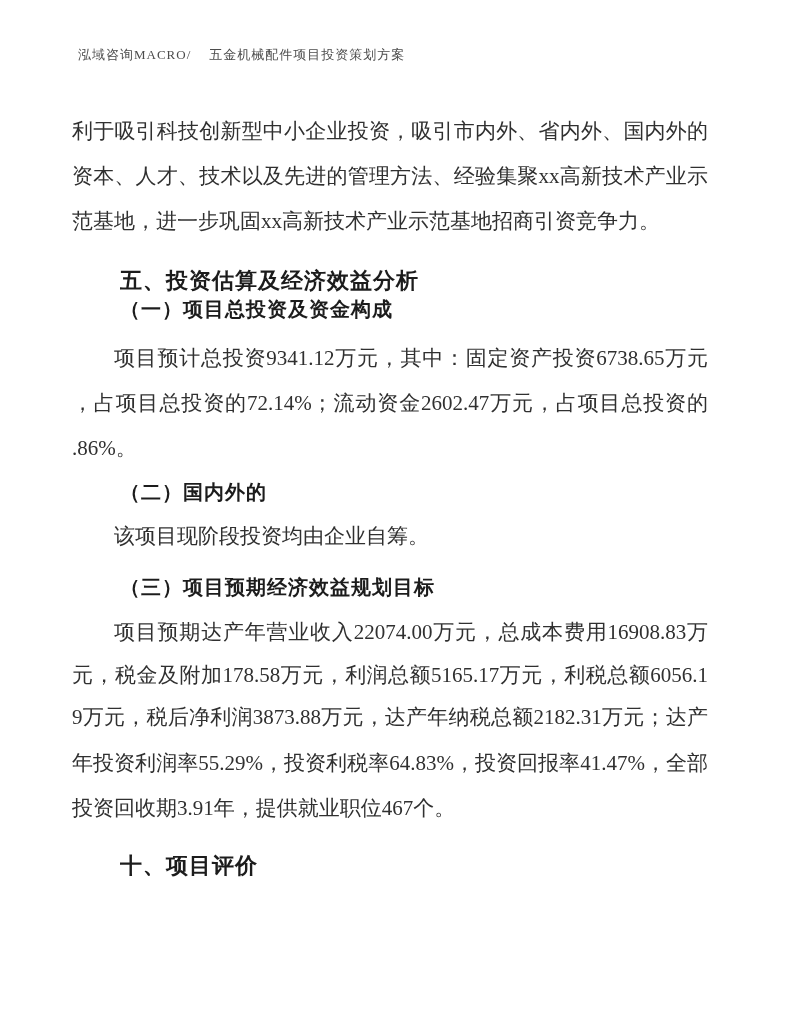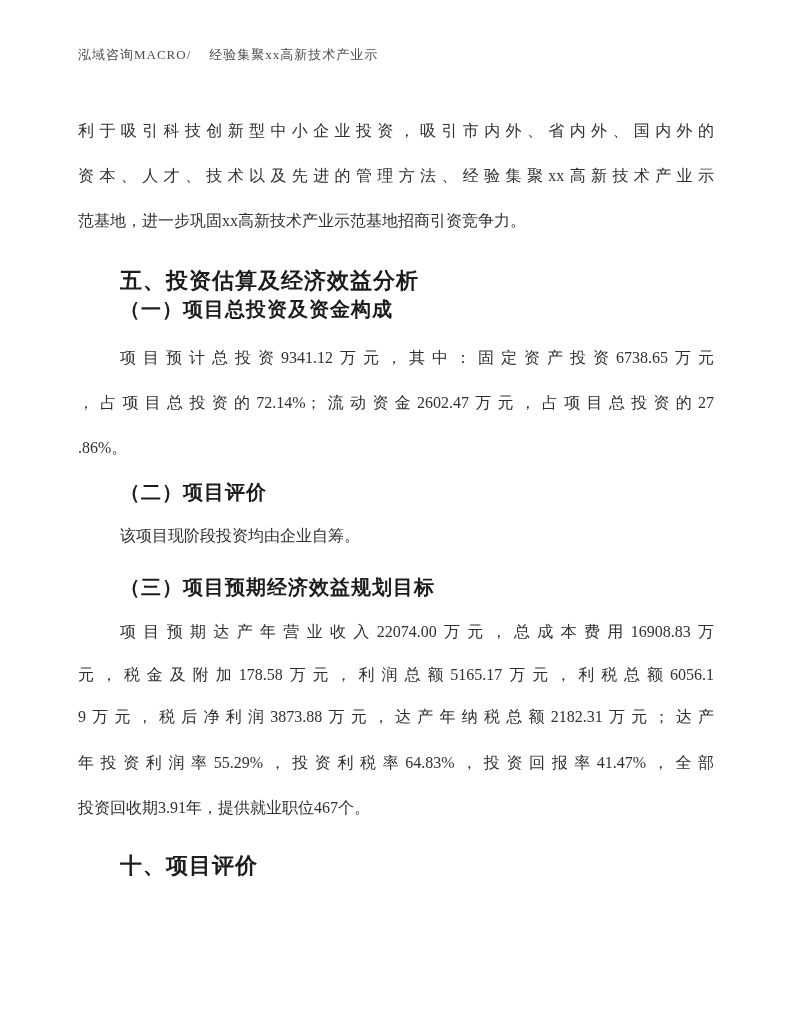--- a/index.html
+++ b/index.html
@@ -22,24 +22,24 @@
     width: 660px;
     font-size: 13px;
     line-height: 18px;
     color: #4c4c4c;
     letter-spacing: 1px;
     white-space: nowrap;
   }
   .hdr .brand { margin-right: 18px; }
   .line {
     position: absolute;
-    left: 78px;
+    left: 72px;
     width: 636px;
     height: 32px;
-    font-size: 16px;
+    font-size: 21px;
     line-height: 30px;
     color: #303030;
     font-family: "Liberation Serif", serif;
     overflow: hidden;
     white-space: nowrap;
   }
   .just {
     white-space: normal;
     text-align: justify;
     text-align-last: justify;
@@ -59,35 +59,35 @@
   }
   .head.lvl1 { font-size: 22px; line-height: 30px; margin-top: 12px; }
   .head.lvl2 { font-size: 20px; line-height: 30px; }
 </style>
 </head>
 <body>
 
 <div id="page">
 
   <div class="hdr">
-    <span class="brand">泓域咨询MACRO/</span><span>经验集聚xx高新技术产业示</span>
+    <span class="brand">泓域咨询MACRO/</span><span>五金机械配件项目投资策划方案</span>
   </div>
 
   <div class="line just" style="top:116px">利于吸引科技创新型中小企业投资，吸引市内外、省内外、国内外的</div>
   <div class="line just" style="top:161px">资本、人才、技术以及先进的管理方法、经验集聚xx高新技术产业示</div>
   <div class="line" style="top:206px">范基地，进一步巩固xx高新技术产业示范基地招商引资竞争力。</div>
 
   <div class="head lvl1" style="top:254px">五、投资估算及经济效益分析</div>
   <div class="head lvl2" style="top:294px">（一）项目总投资及资金构成</div>
 
   <div class="line just indent" style="top:343px">项目预计总投资9341.12万元，其中：固定资产投资6738.65万元</div>
   <div class="line just" style="top:388px">，占项目总投资的72.14%；流动资金2602.47万元，占项目总投资的27</div>
   <div class="line" style="top:433px">.86%。</div>
 
-  <div class="head lvl2" style="top:477px">（二）项目评价</div>
+  <div class="head lvl2" style="top:477px">（二）国内外的</div>
 
   <div class="line indent" style="top:521px">该项目现阶段投资均由企业自筹。</div>
 
   <div class="head lvl2" style="top:572px">（三）项目预期经济效益规划目标</div>
 
   <div class="line just indent" style="top:617px">项目预期达产年营业收入22074.00万元，总成本费用16908.83万</div>
   <div class="line just" style="top:660px">元，税金及附加178.58万元，利润总额5165.17万元，利税总额6056.1</div>
   <div class="line just" style="top:702px">9万元，税后净利润3873.88万元，达产年纳税总额2182.31万元；达产</div>
   <div class="line just" style="top:748px">年投资利润率55.29%，投资利税率64.83%，投资回报率41.47%，全部</div>
   <div class="line" style="top:793px">投资回收期3.91年，提供就业职位467个。</div>

